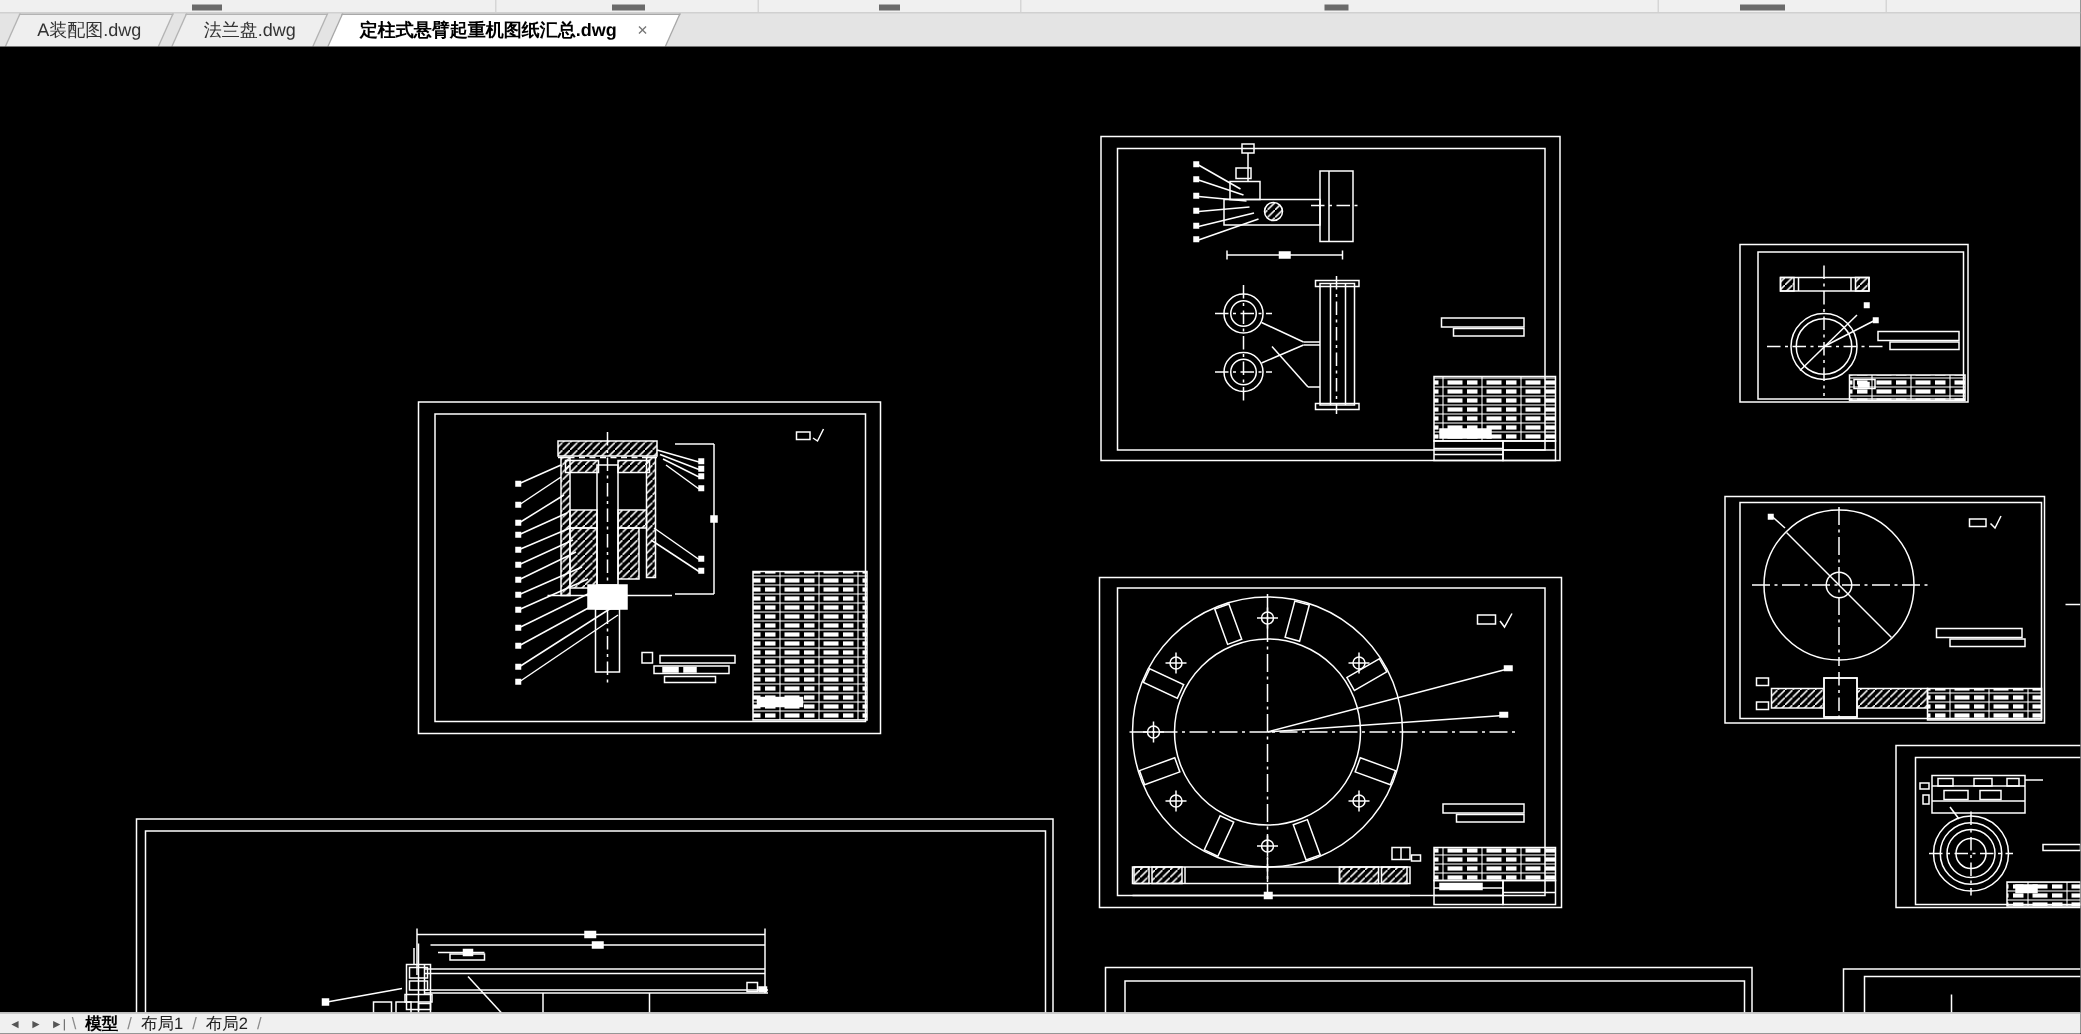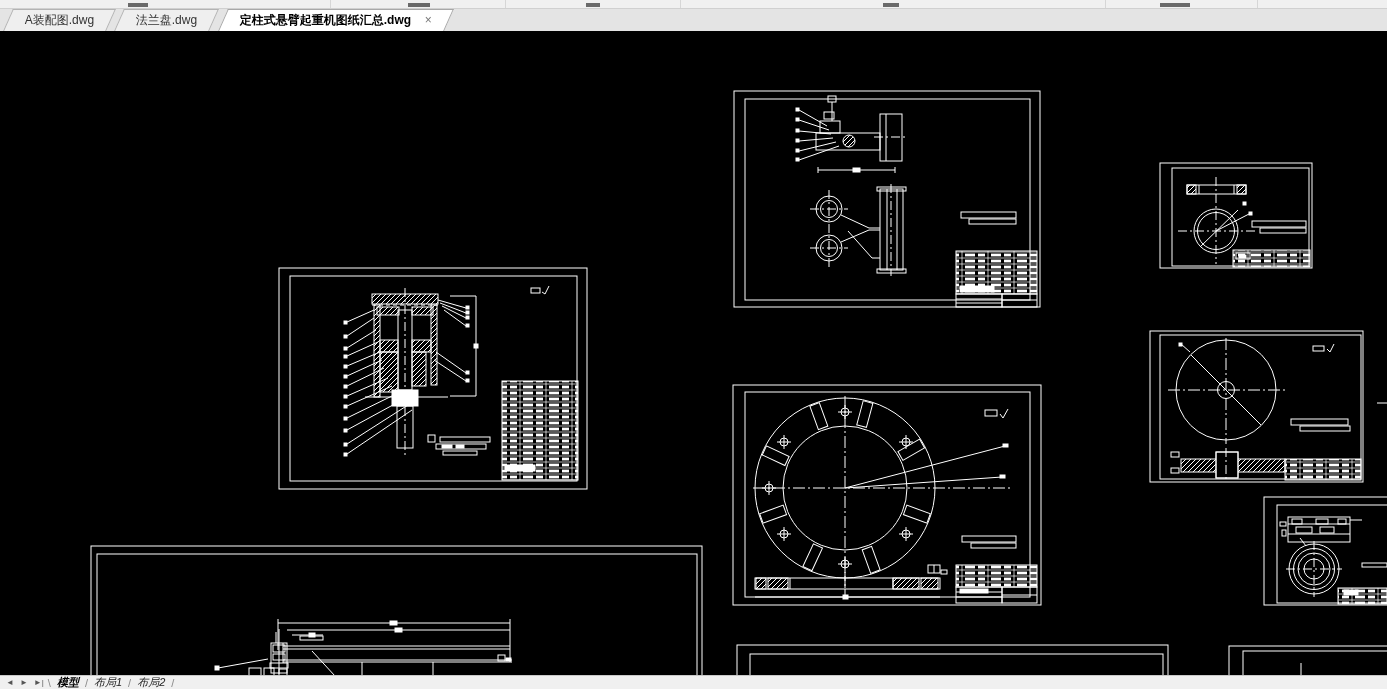--- a/index.html
+++ b/index.html
@@ -32,21 +32,21 @@
   .canvas{position:absolute;top:31px;left:0;width:1387px;height:644px;background:#000;}
   .canvas svg{display:block;}
   
   .statusbar{
     position:absolute;bottom:0;left:0;width:1387px;height:14px;background:#f0f0f0;
     border-top:1px solid #c9c9c9;display:flex;align-items:center;
     font-size:11px;color:#222;box-sizing:border-box;
   }
   .nav-ic{font-size:8px;color:#555;margin:0 3px;cursor:default;}
   .nav-ic:first-child{margin-left:6px;}
-  .ltab{padding:0 5px;color:#222;cursor:default;font-style:italic;}
+  .ltab{padding:0 5px;color:#222;cursor:default;}
   .ltab.active{font-weight:bold;color:#000;}
   .lsep{color:#8a8a8a;padding:0 1px;}
 </style>
 </head>
 <body>
 
 <div class="ribbon-strip">
   <div class="frag" style="left:128px;width:20px;"></div>
   <div class="frag" style="left:408px;width:22px;"></div>
   <div class="frag" style="left:586px;width:14px;"></div>

